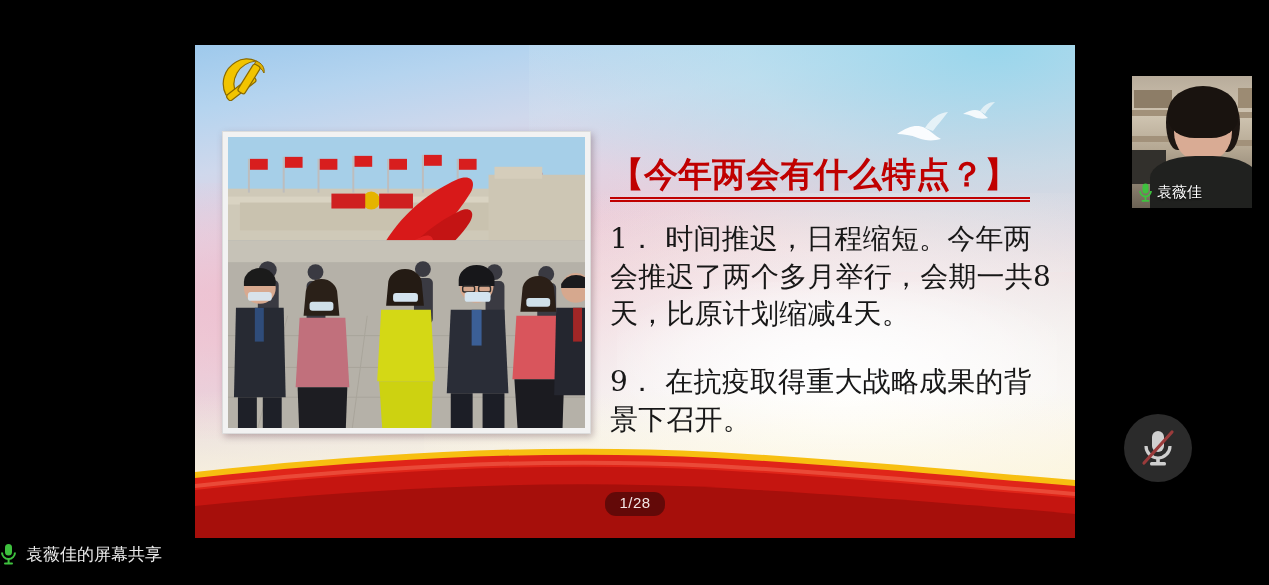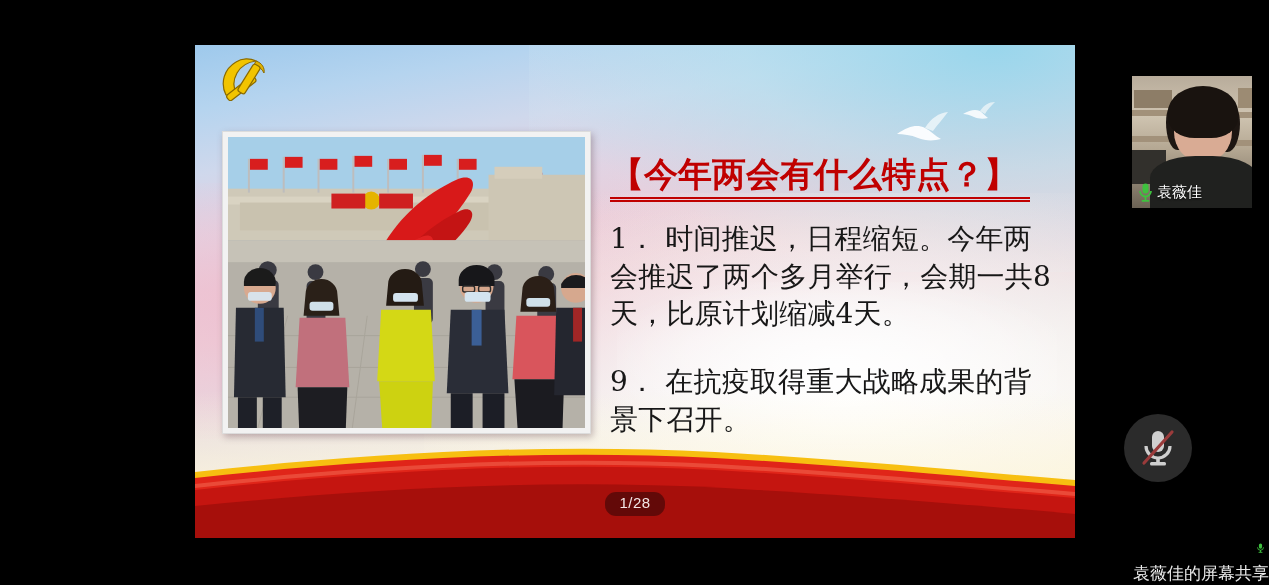--- a/index.html
+++ b/index.html
@@ -287,25 +287,23 @@
 
   
   .status-bar {
     position: absolute;
     left: 0;
     bottom: 0;
     width: 100%;
     height: 42px;
     background: #000;
     display: flex;
-    align-items: flex-end;
-    padding-left: 10px;
+    align-items: flex-start;
     box-sizing: border-box;
     gap: 9px;
-    flex-direction: column;
   }
   .status-text {
     color: #e9e9e9;
     font-size: 17px;
     font-family: "DejaVu Sans", "Liberation Sans", sans-serif;
     white-space: nowrap;
   }
   .mic-green { display: block; }
 </style>
 </head>

